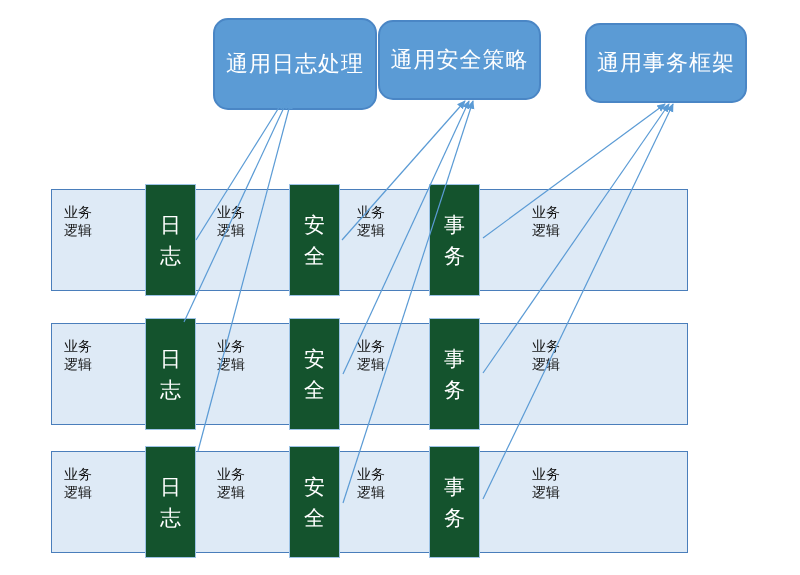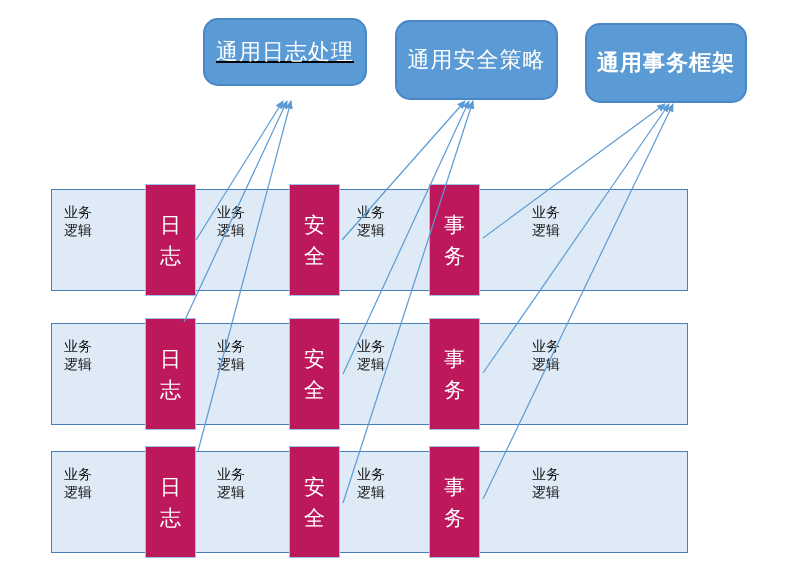--- a/index.html
+++ b/index.html
@@ -36,21 +36,21 @@
     position:absolute;
     color:#111111;
     font-size:14px;
     line-height:1.32;
     width:2.18em;
     word-break:break-all;
     z-index:2;
   }
   .aspect-block{
     position:absolute;
-    background:#be185d;
+    background:#14532d;
     border:1px solid #9dc3e6;
     box-sizing:border-box;
     display:flex;align-items:center;justify-content:center;
     z-index:3;
   }
   .aspect-block span{
     color:#ffffff;
     font-size:21px;
     line-height:1.5;
     width:1.08em;
@@ -76,27 +76,27 @@
       <line x1="196" y1="240" x2="283" y2="101" stroke="#5b9bd5" stroke-width="1.2" marker-end="url(#ah)"></line>
       <line x1="184" y1="322" x2="287" y2="101" stroke="#5b9bd5" stroke-width="1.2" marker-end="url(#ah)"></line>
       <line x1="198" y1="451" x2="291" y2="101" stroke="#5b9bd5" stroke-width="1.2" marker-end="url(#ah)"></line>
       <line x1="342" y1="240" x2="465" y2="101" stroke="#5b9bd5" stroke-width="1.2" marker-end="url(#ah)"></line>
       <line x1="343" y1="374" x2="469" y2="101" stroke="#5b9bd5" stroke-width="1.2" marker-end="url(#ah)"></line>
       <line x1="343" y1="503" x2="473" y2="101" stroke="#5b9bd5" stroke-width="1.2" marker-end="url(#ah)"></line>
       <line x1="483" y1="238" x2="665" y2="104" stroke="#5b9bd5" stroke-width="1.2" marker-end="url(#ah)"></line>
       <line x1="483" y1="373" x2="669" y2="104" stroke="#5b9bd5" stroke-width="1.2" marker-end="url(#ah)"></line>
       <line x1="483" y1="499" x2="673" y2="104" stroke="#5b9bd5" stroke-width="1.2" marker-end="url(#ah)"></line>
     </svg>
-<div class="topbox" style="left: 203px; top: 18px; width: 164px; height: 68px; text-decoration: underline;">
+<div class="topbox" style="left: 213px; top: 18px; width: 164px; height: 92px;">
       <span>通用日志处理</span>
     </div>
-    <div class="topbox" style="left: 395px; top: 20px; width: 163px; height: 80px;">
+    <div class="topbox" style="left: 378px; top: 20px; width: 163px; height: 80px;">
       <span>通用安全策略</span>
     </div>
-    <div class="topbox" style="left: 585px; top: 23px; width: 162px; height: 80px; font-weight: bold;">
+    <div class="topbox" style="left: 585px; top: 23px; width: 162px; height: 80px;">
       <span>通用事务框架</span>
     </div>
     <div class="layer-row" style="left: 51px; top: 189px; width: 637px; height: 102px;"></div>
     <div class="biz-label" style="left: 64px; top: 203px;">业务逻辑</div>
     <div class="biz-label" style="left: 217px; top: 203px;">业务逻辑</div>
     <div class="biz-label" style="left: 357px; top: 203px;">业务逻辑</div>
     <div class="biz-label" style="left: 532px; top: 203px;">业务逻辑</div>
     <div class="aspect-block" style="left: 145px; top: 184px; width: 51px; height: 112px;">
       <span>日志</span>
     </div>

